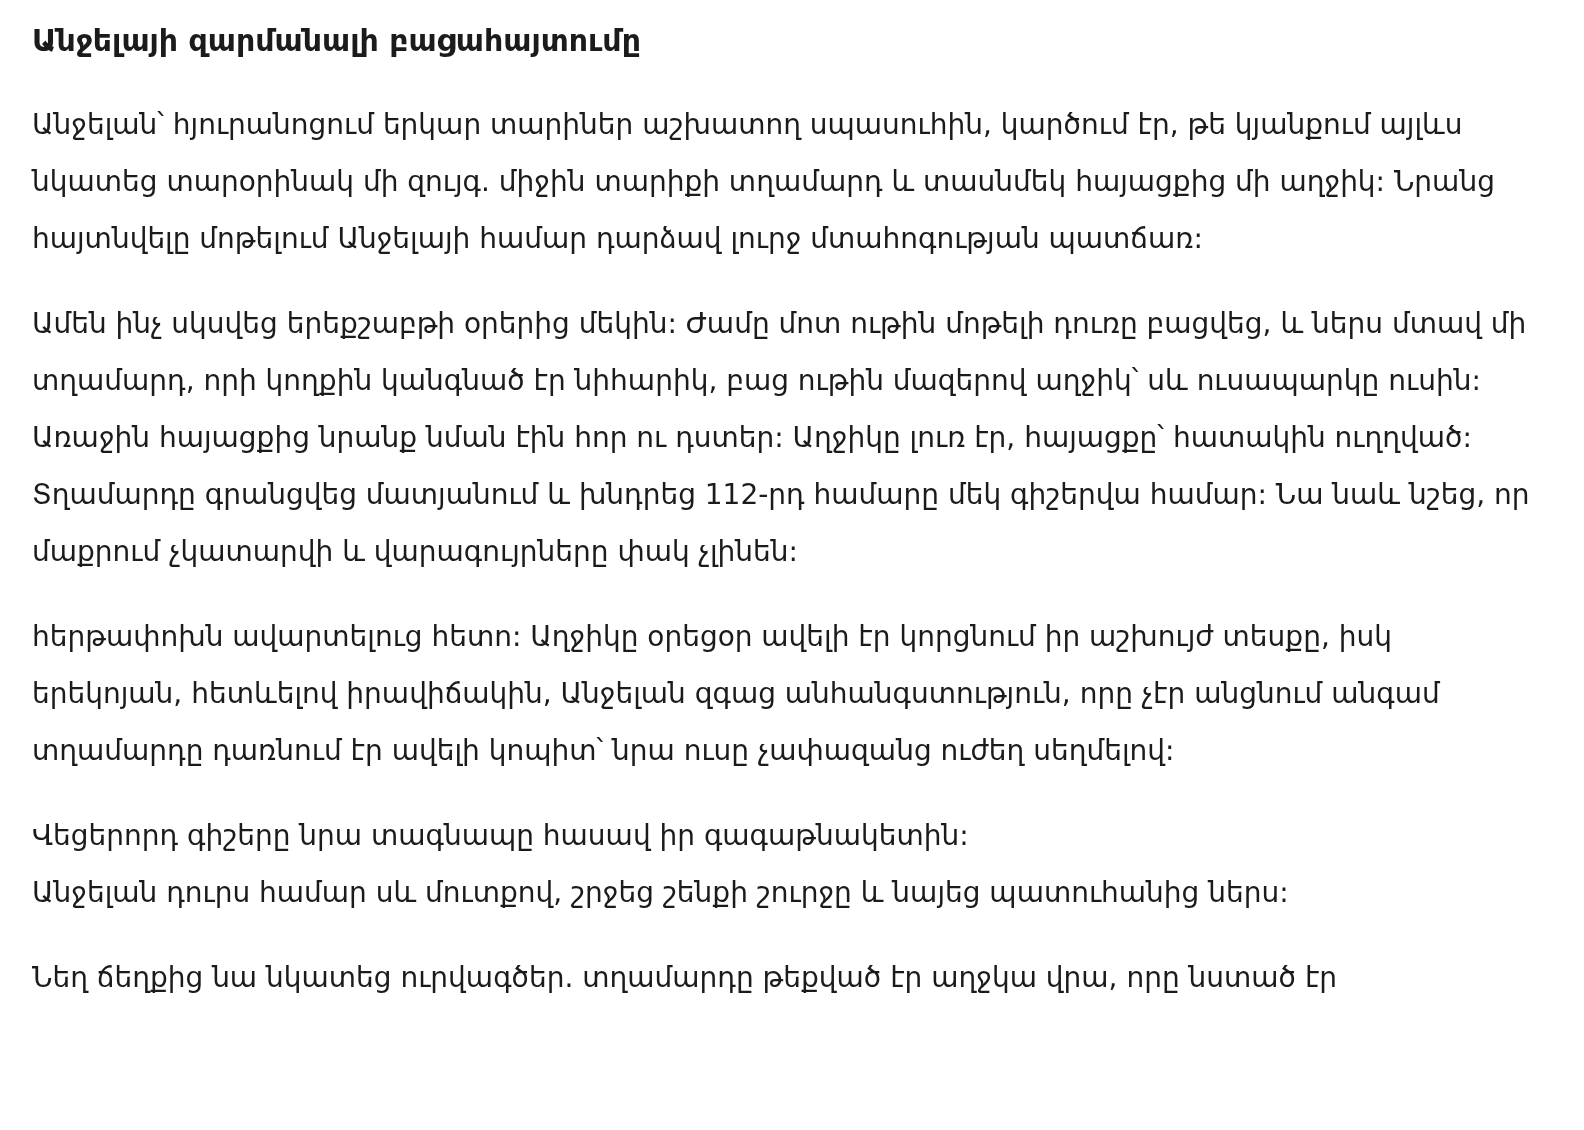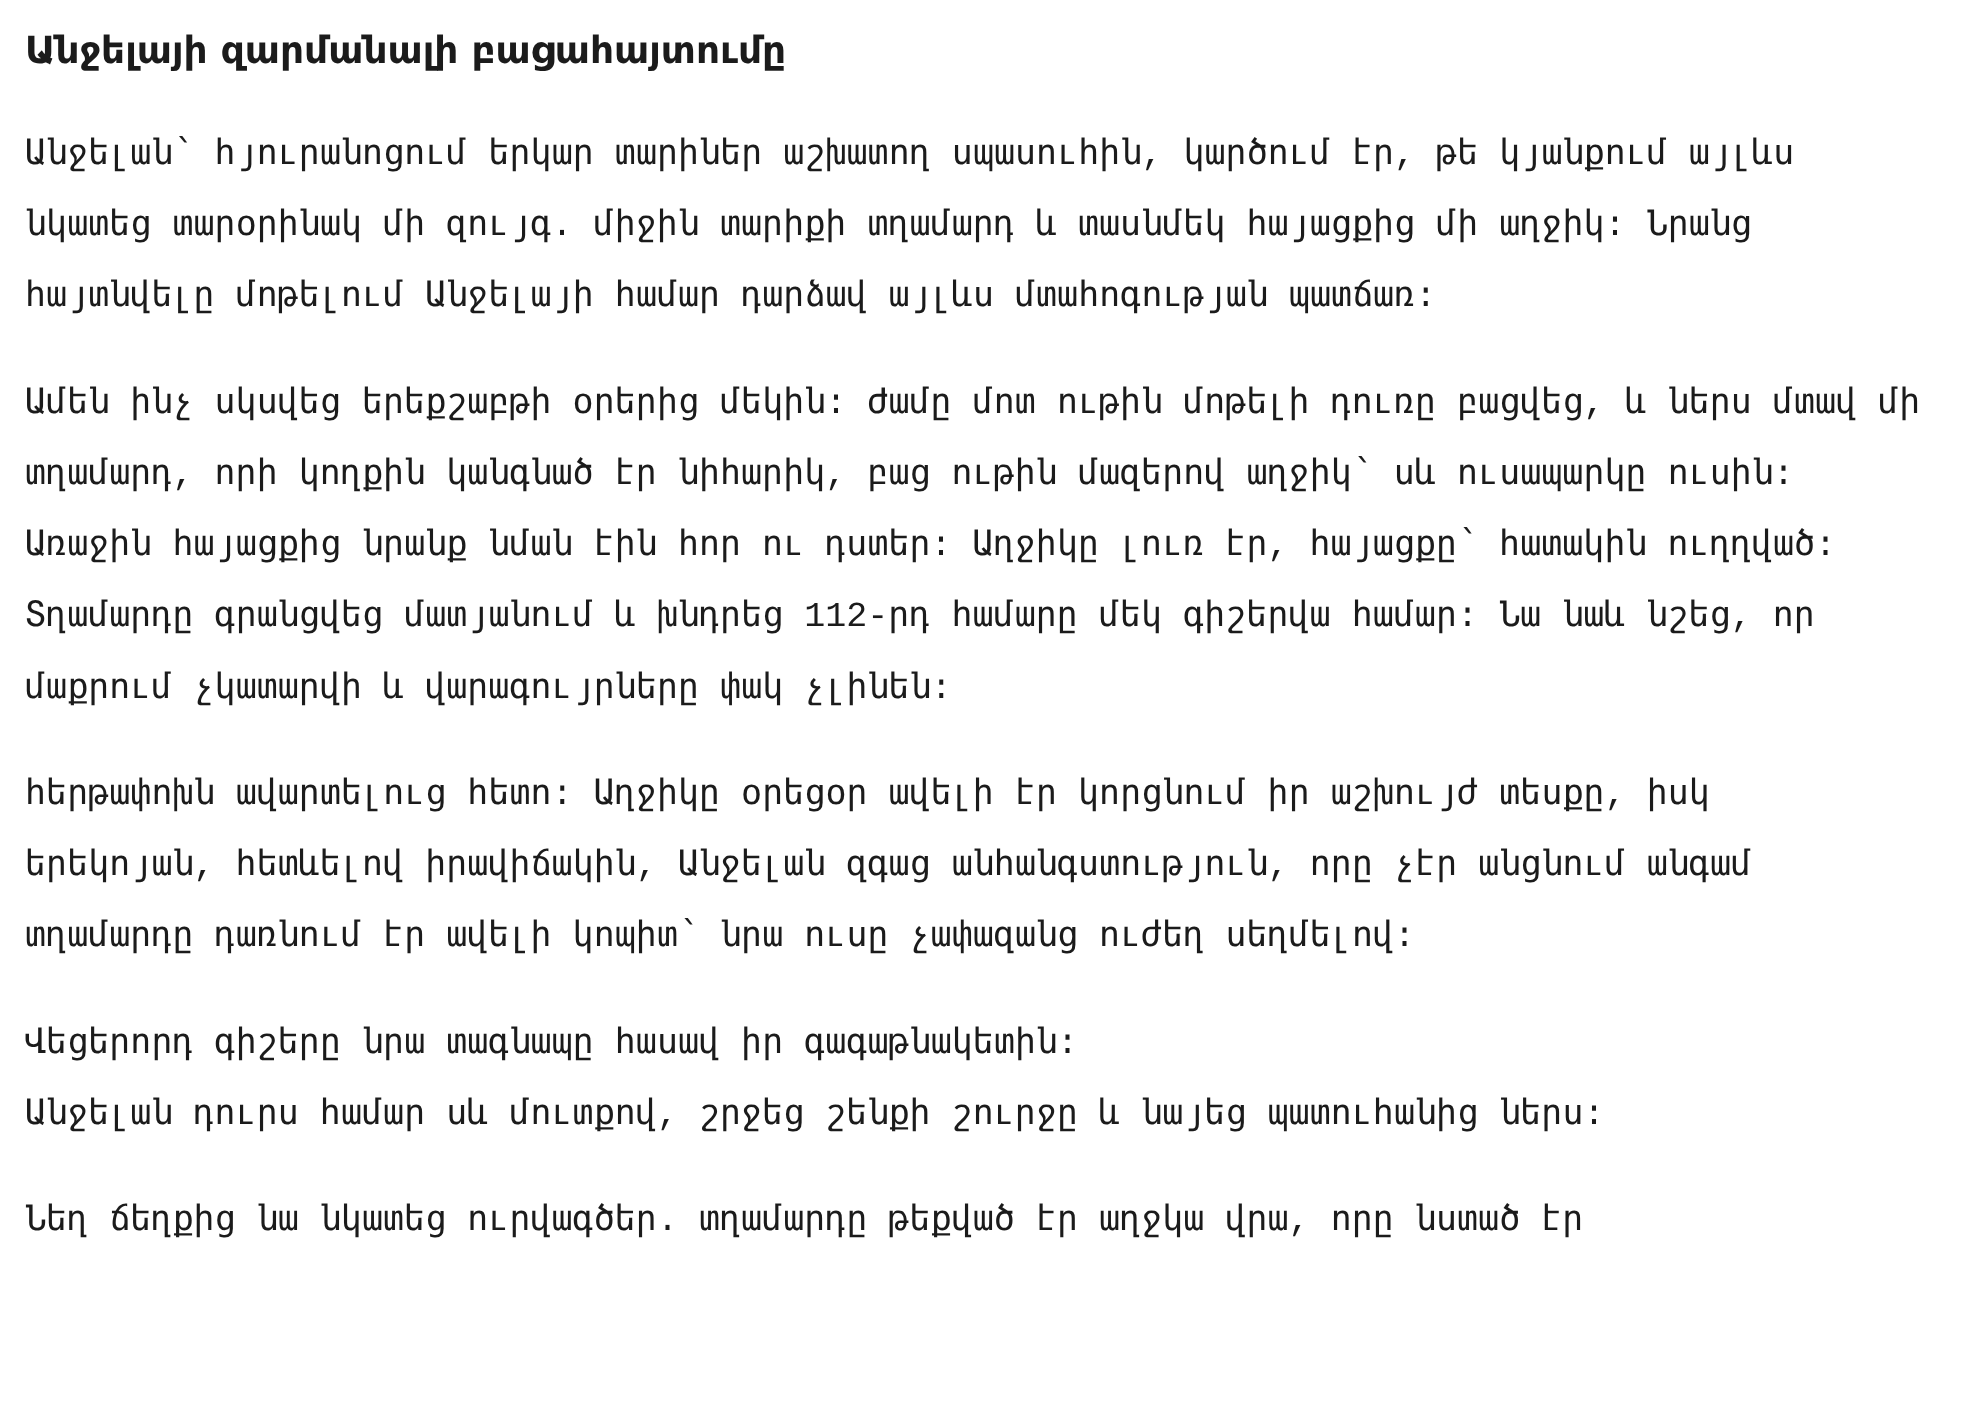--- a/index.html
+++ b/index.html
@@ -8,21 +8,21 @@
     background: #ffffff;
     width: 1584px;
     height: 1130px;
     overflow: hidden;
     font-family: "DejaVu Sans", sans-serif;
   }
   .page {
     box-sizing: border-box;
     width: 1344px;
     height: 1130px;
-    padding: 22px 20px 0 20px;
+    padding: 22px 20px 0 32px;
     color: #1b1b1b;
   }
   h1.doc-title {
     margin: 0 0 36px 0;
     font-size: 30px;
     font-weight: 700;
     line-height: 38px;
     letter-spacing: 0;
   }
   .para {
@@ -30,34 +30,33 @@
     padding: 0;
   }
   .para:last-child {
     margin-bottom: 0;
   }
   .line {
     display: block;
     font-size: 28px;
     line-height: 57px;
     white-space: nowrap;
-    font-family: Liberation Mono, monospace;
   }
 </style>
 </head>
 <body>
 
 <div class="page">
 
   <h1 class="doc-title">Անջելայի զարմանալի բացահայտումը</h1>
 
   <p class="para">
     <span class="line">Անջելան՝ հյուրանոցում երկար տարիներ աշխատող սպասուհին, կարծում էր, թե կյանքում այլևս</span>
     <span class="line">նկատեց տարօրինակ մի զույգ. միջին տարիքի տղամարդ և տասնմեկ հայացքից մի աղջիկ: Նրանց</span>
-    <span class="line">հայտնվելը մոթելում Անջելայի համար դարձավ այլևս մտահոգության պատճառ:</span>
+    <span class="line">հայտնվելը մոթելում Անջելայի համար դարձավ լուրջ մտահոգության պատճառ:</span>
   </p>
 
   <p class="para">
     <span class="line">Ամեն ինչ սկսվեց երեքշաբթի օրերից մեկին: Ժամը մոտ ութին մոթելի դուռը բացվեց, և ներս մտավ մի</span>
     <span class="line">տղամարդ, որի կողքին կանգնած էր նիհարիկ, բաց ութին մազերով աղջիկ՝ սև ուսապարկը ուսին:</span>
     <span class="line">Առաջին հայացքից նրանք նման էին հոր ու դստեր: Աղջիկը լուռ էր, հայացքը՝ հատակին ուղղված:</span>
     <span class="line">Տղամարդը գրանցվեց մատյանում և խնդրեց 112-րդ համարը մեկ գիշերվա համար: Նա նաև նշեց, որ</span>
     <span class="line">մաքրում չկատարվի և վարագույրները փակ չլինեն:</span>
   </p>
 

